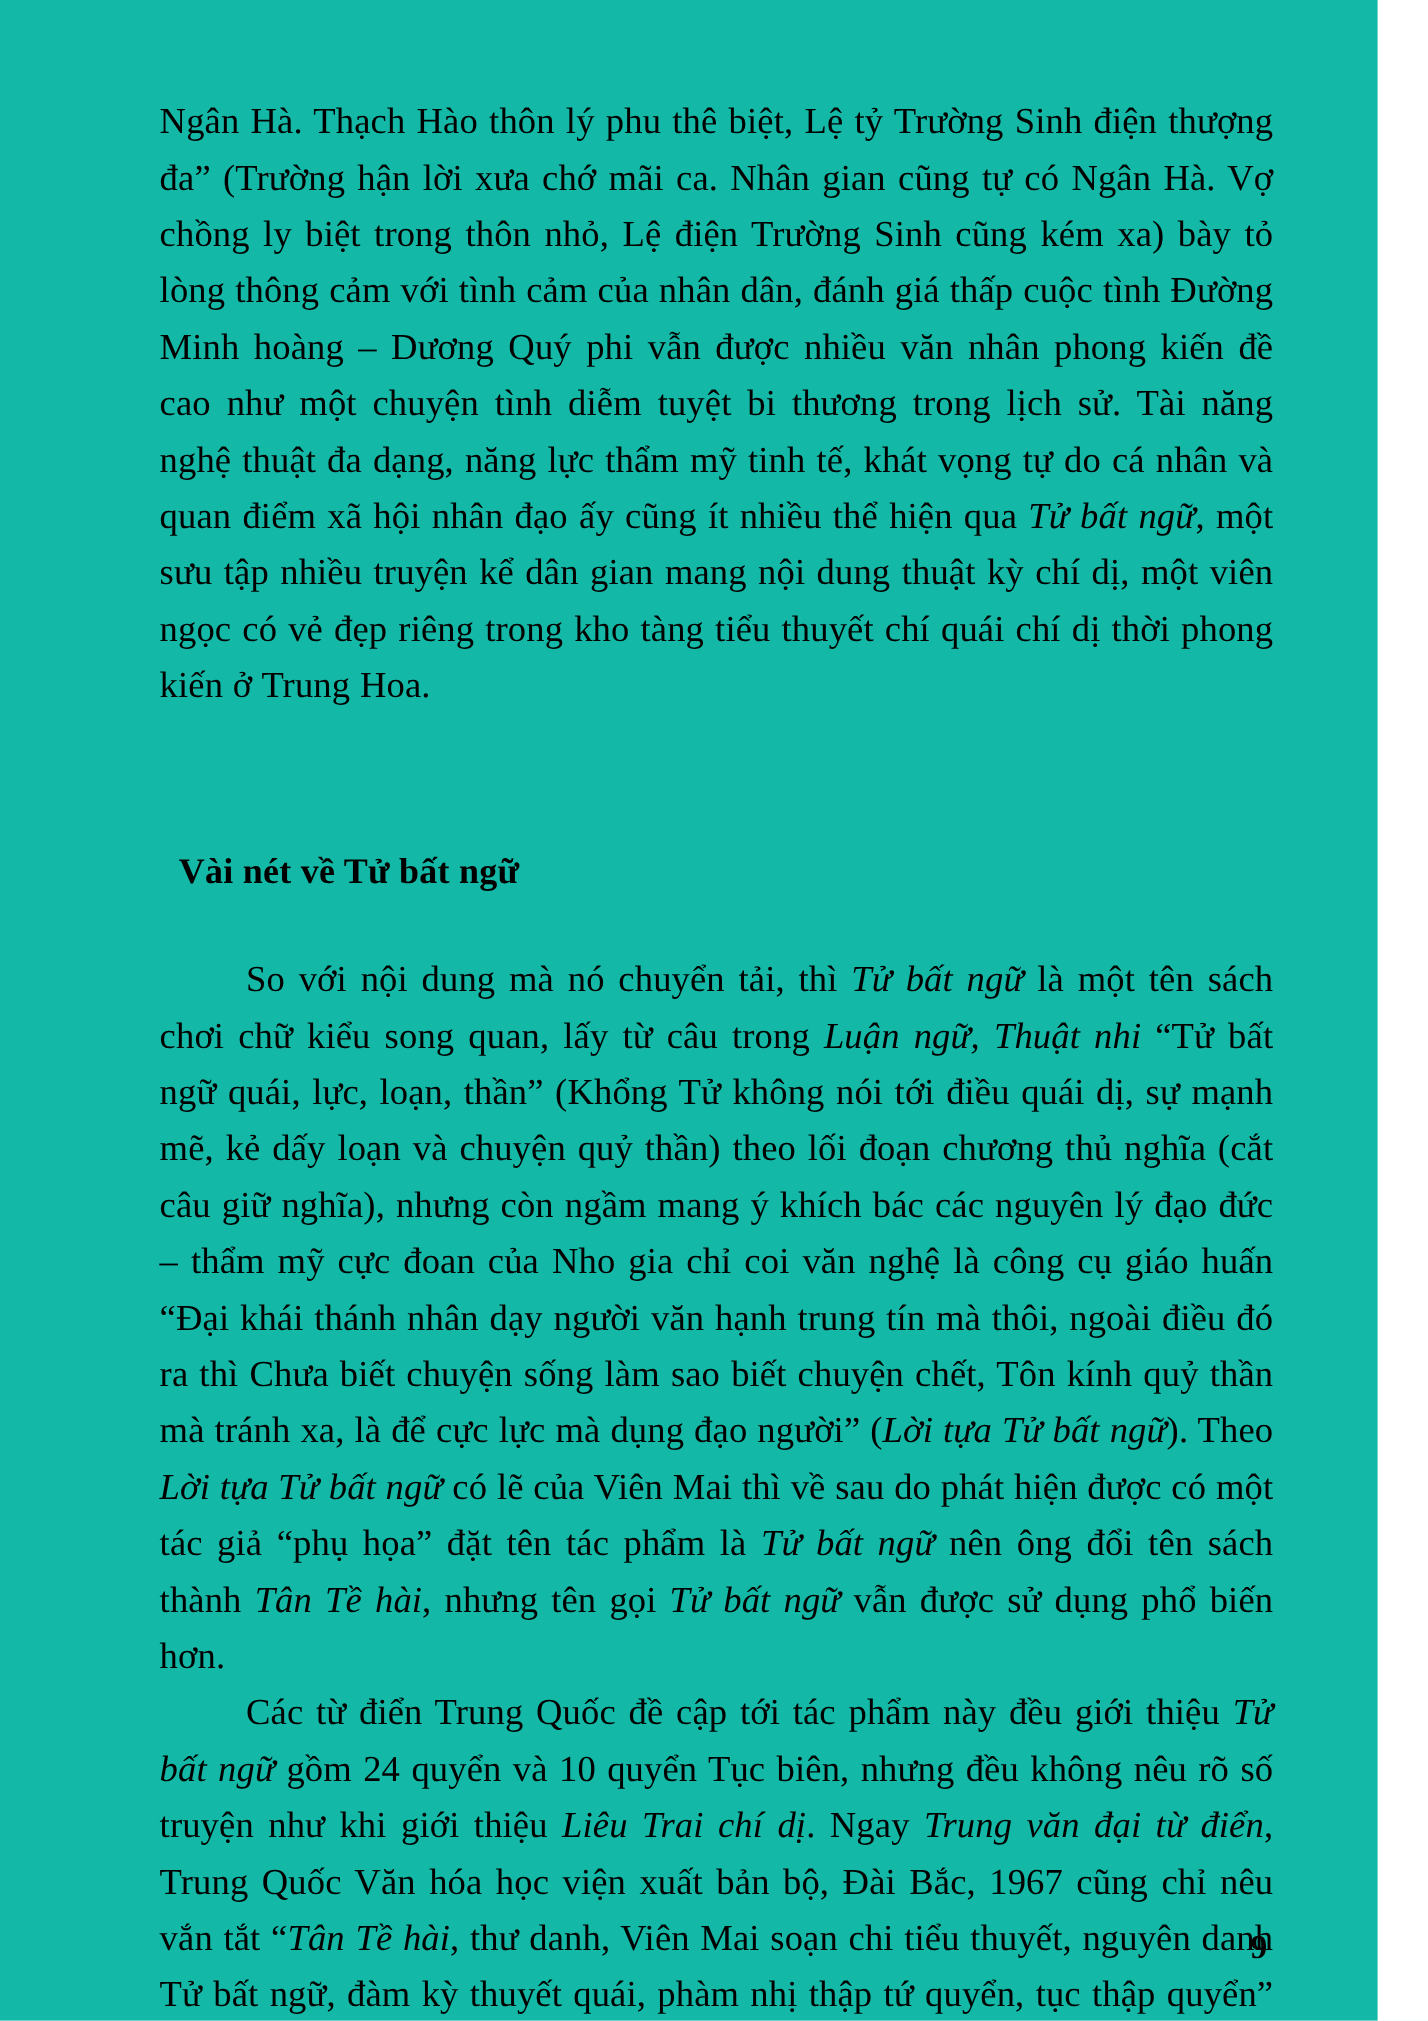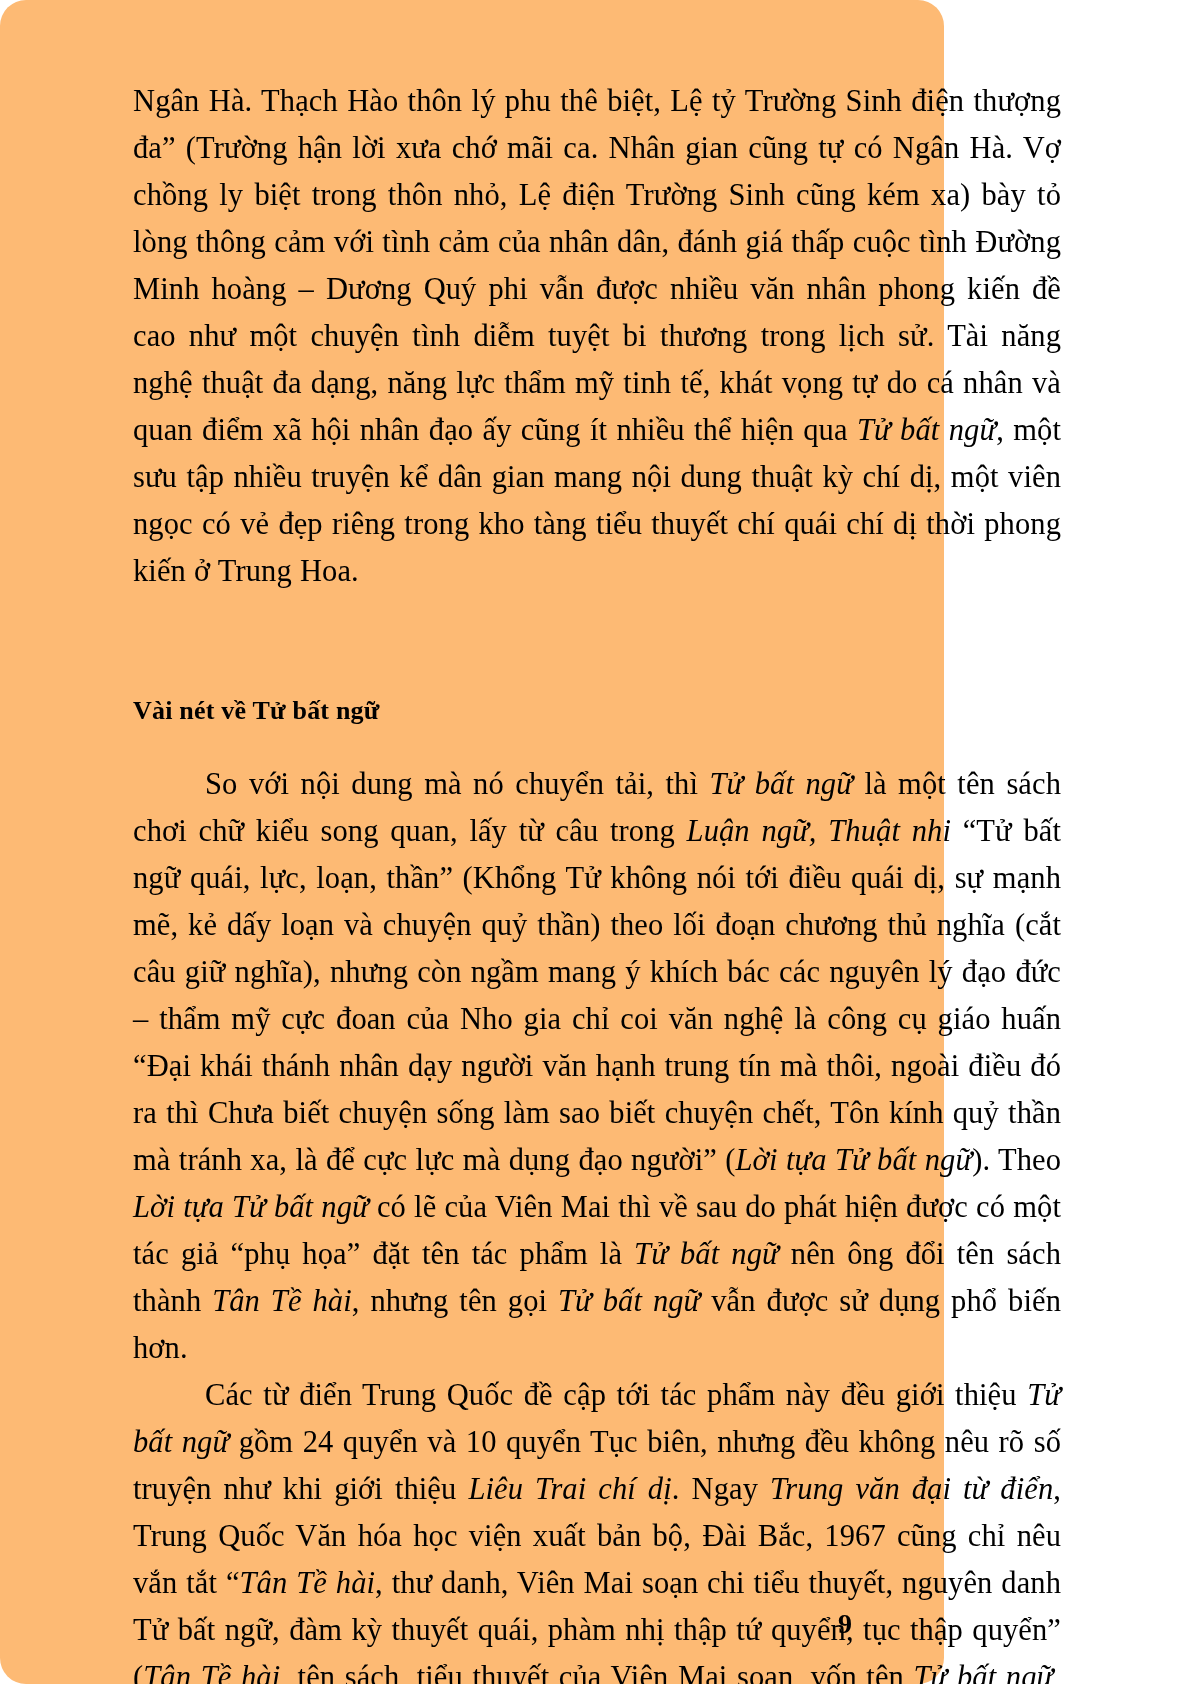--- a/index.html
+++ b/index.html
@@ -12,24 +12,23 @@
     height: 1684px;
     font-family: "Liberation Serif", "DejaVu Serif", serif;
     color: #000000;
     position: relative;
     overflow: hidden;
   }
   .page {
     position: absolute;
     left: 0;
     top: 0;
-    width: 944px;
+    width: 1148px;
     height: 1684px;
-    background: #fdba74;
-    border-radius: 26px;
+    background: #14b8a6;
   }
   .content {
     position: absolute;
     left: 133px;
     top: 78px;
     width: 928px;
   }
   p.para {
     margin: 0;
     font-size: 30.5px;
@@ -43,22 +42,22 @@
   p.para.indent {
     text-indent: 72px;
   }
   p.para.cont {
     text-indent: 0;
   }
   .italic {
     font-style: italic;
   }
   h2.section-heading {
-    margin: 0;
-    font-size: 26px;
+    margin: 16px;
+    font-size: 30px;
     line-height: 40px;
     font-weight: bold;
     text-align: left;
     letter-spacing: 0.2px;
   }
   .gap-after-p1 {
     height: 96px;
   }
   .gap-after-heading {
     height: 30px;

